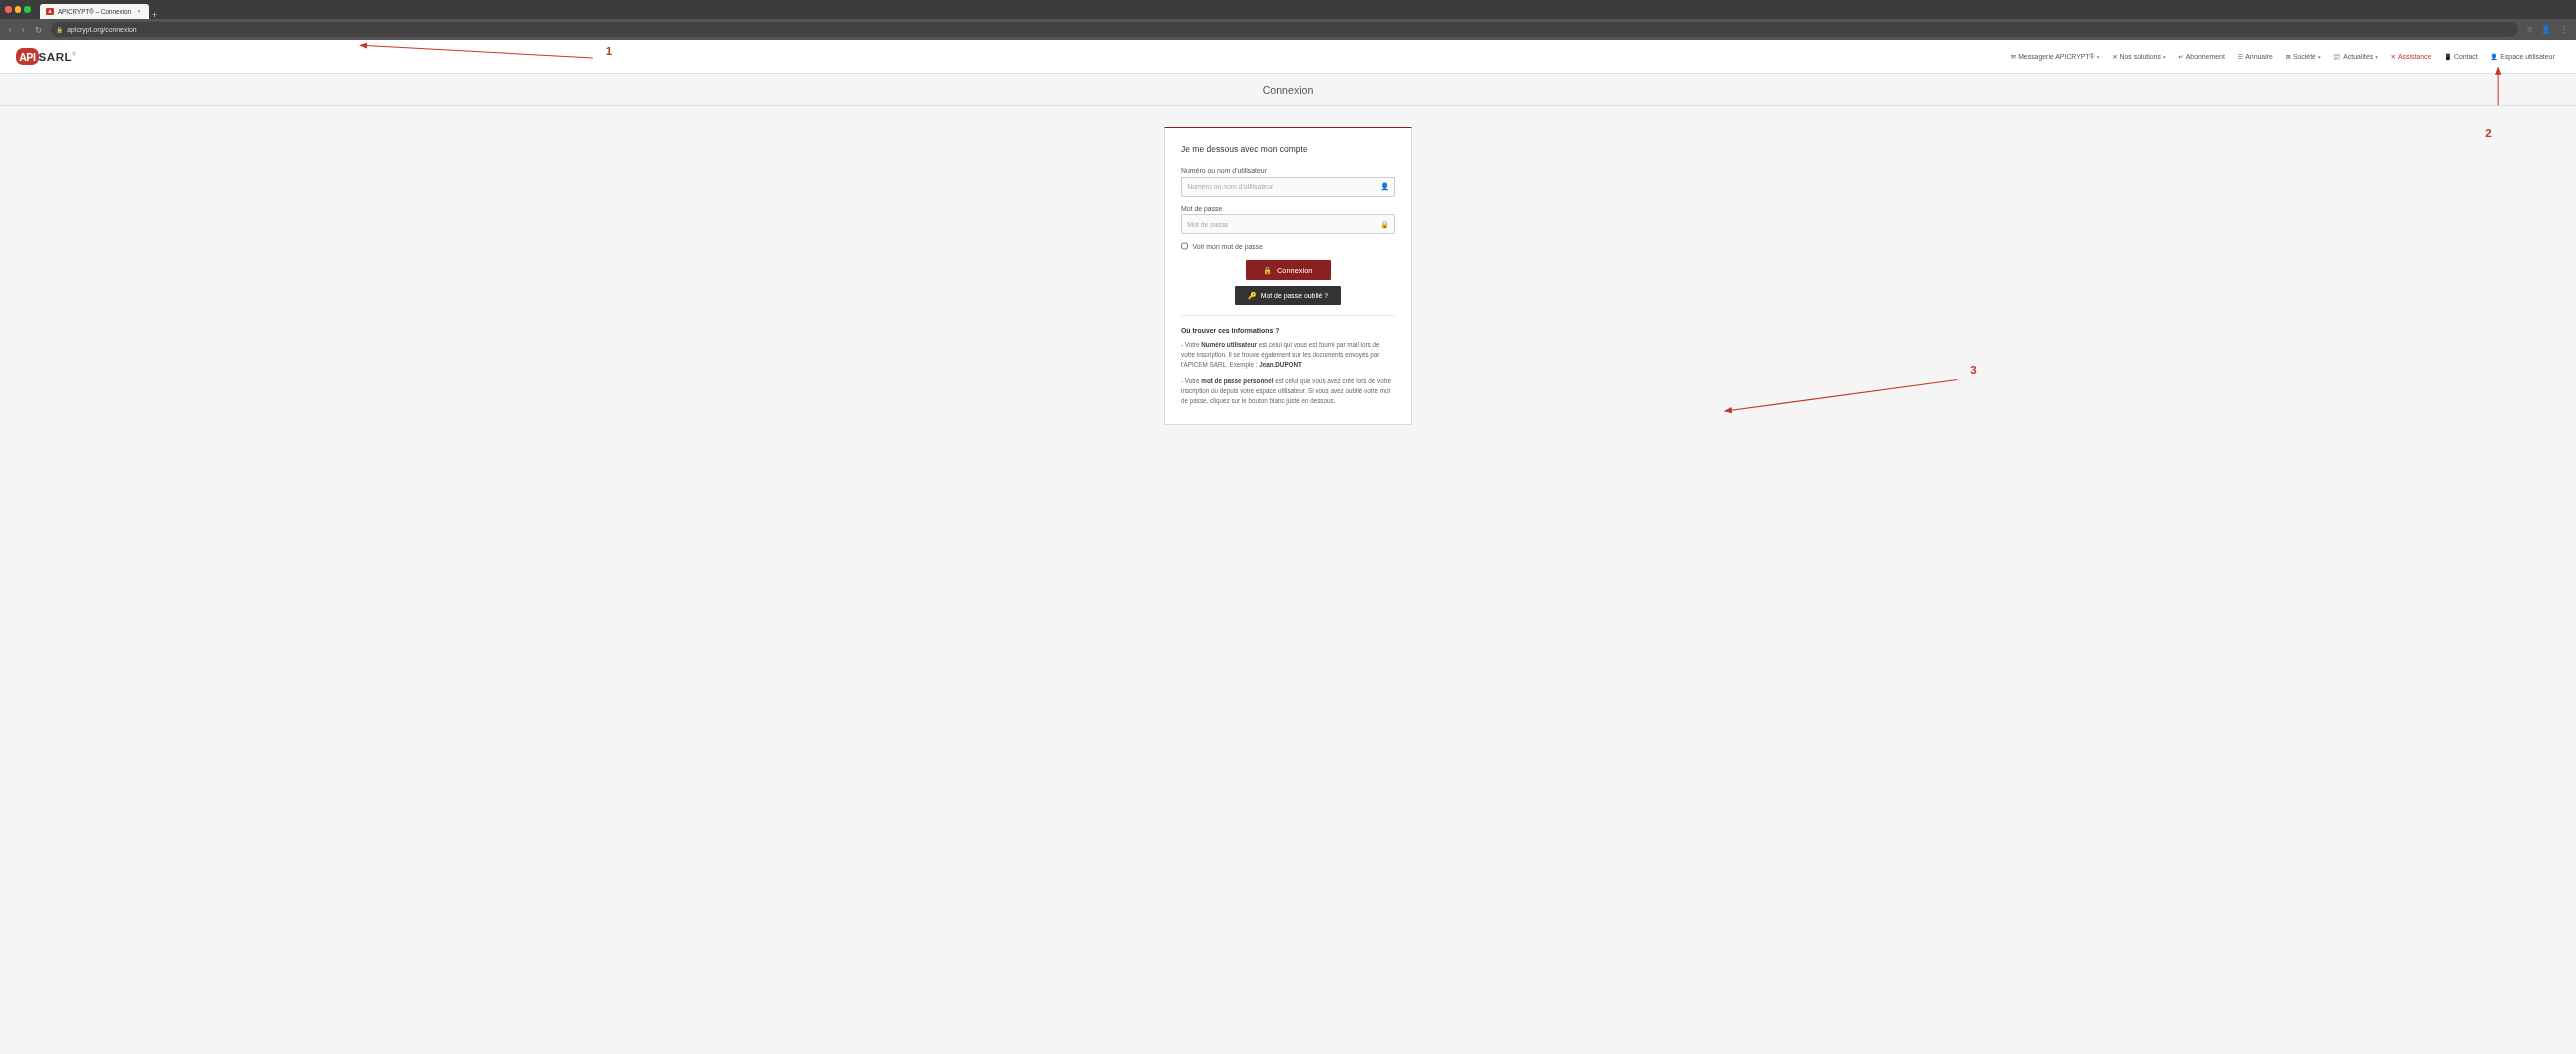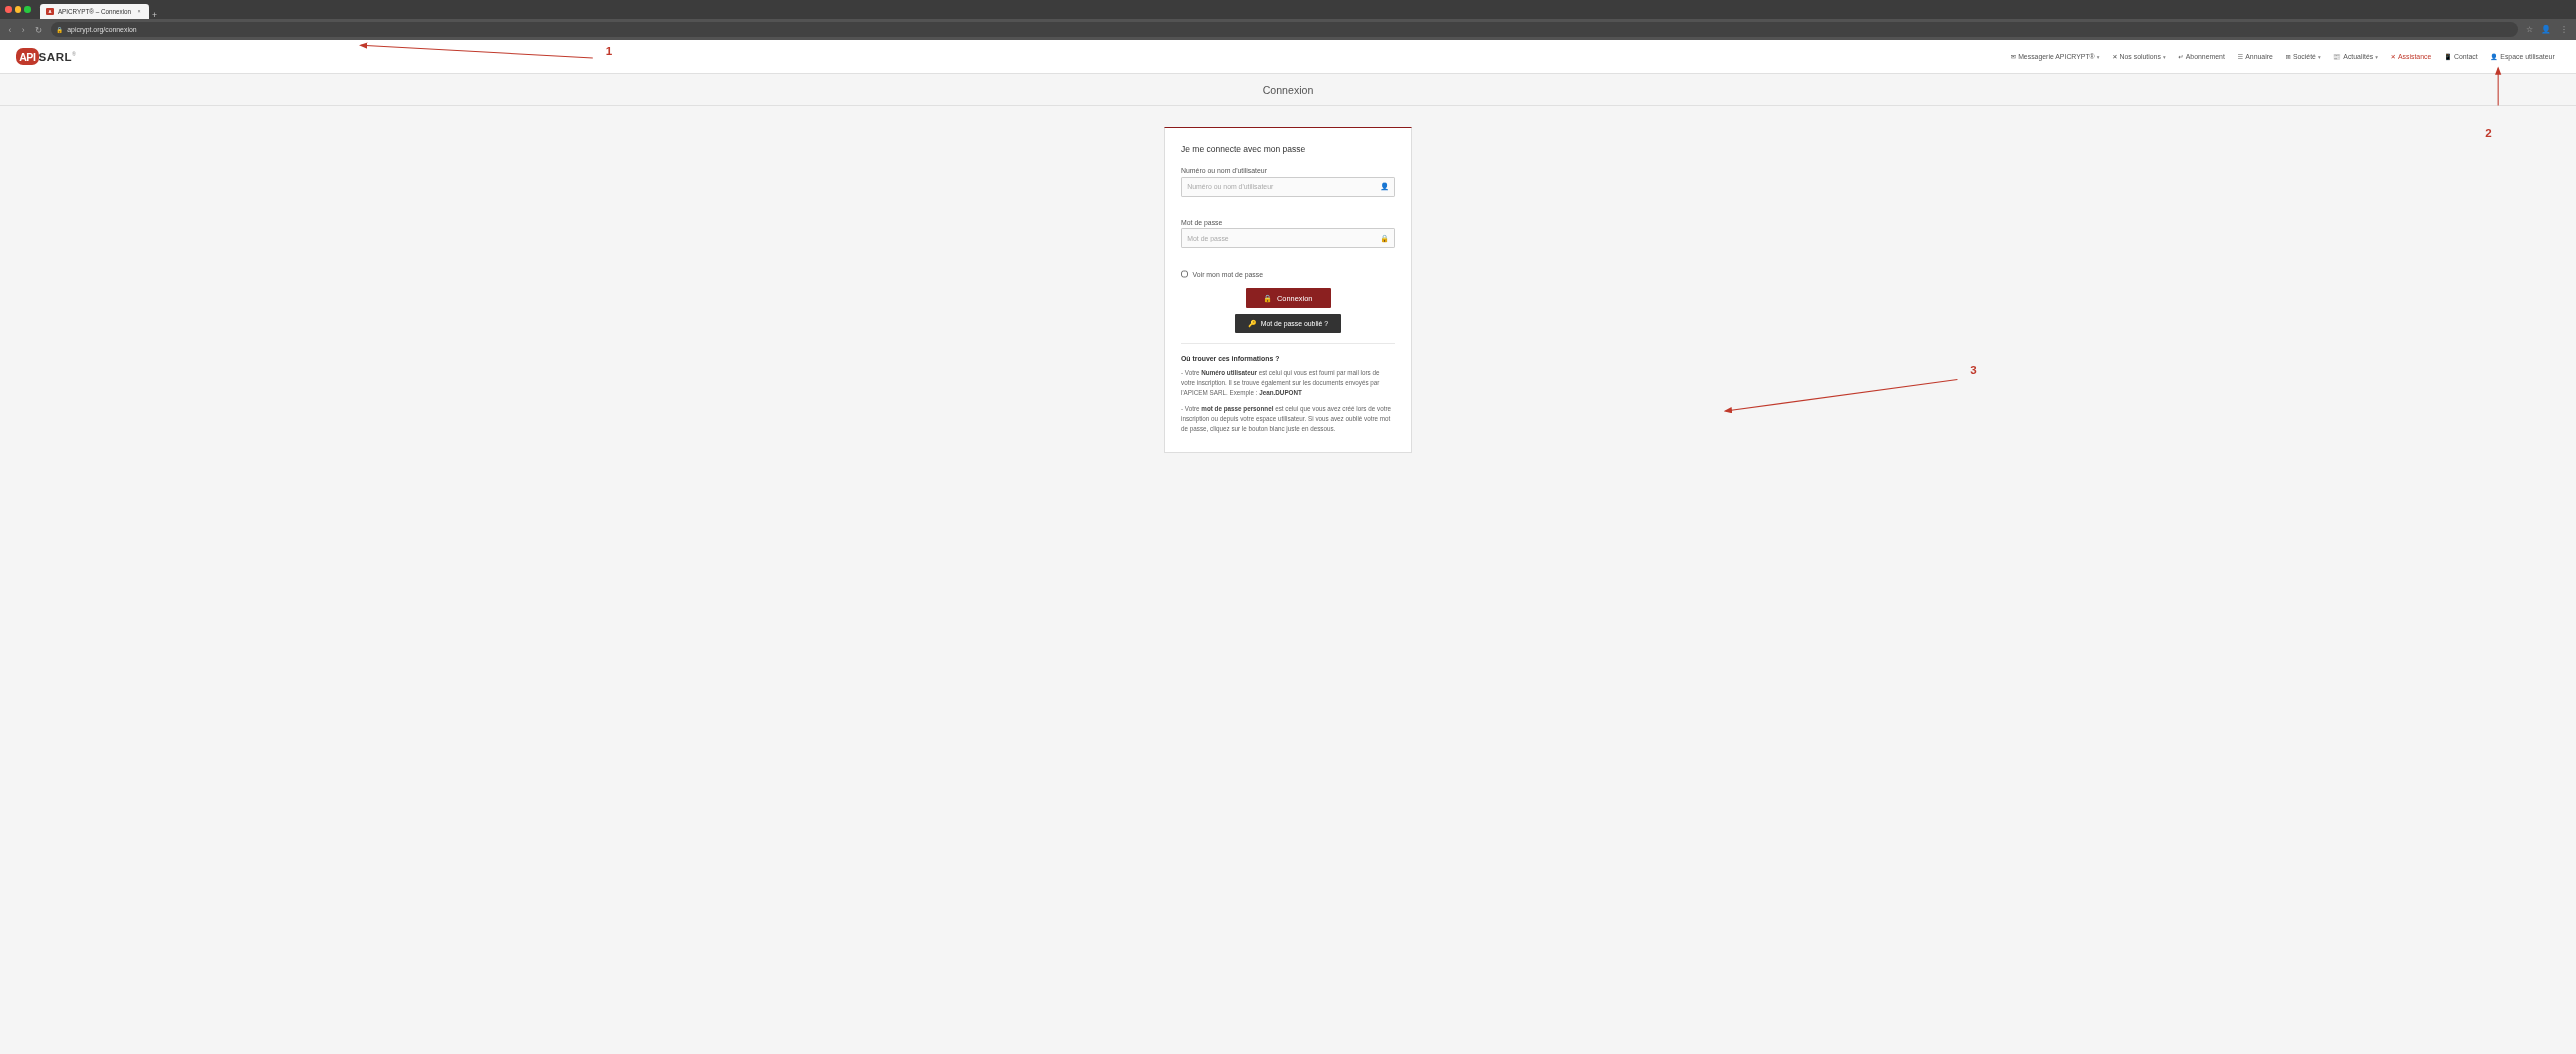--- a/index.html
+++ b/index.html
@@ -263,21 +263,21 @@
     }
 
     .login-title {
       font-size: 8.5px;
       color: #333;
       margin-bottom: 13.2px;
       font-weight: 500;
     }
 
     .form-group {
-      margin-bottom: 22px;
+      margin-bottom: 8px;
     }
 
     .form-label {
       display: block;
       font-size: 6.9px;
       color: #555;
       margin-bottom: 2.6px;
       font-weight: 400;
     }
 
@@ -482,21 +482,21 @@
     </nav>
   </header>
 
   <div class="page-title-bar">
     <h1 class="page-title">Connexion</h1>
   </div>
 
   <div class="main-content">
     <div class="login-card">
 
-      <h2 class="login-title">Je me connecte avec mon passe</h2>
+      <h2 class="login-title">Je me dessous avec mon compte</h2>
 
       <div class="form-group">
         <label class="form-label">Numéro ou nom d'utilisateur</label>
         <div class="form-input-wrapper">
           <input class="form-input" type="text" placeholder="Numéro ou nom d'utilisateur" style="">
           <span class="input-icon">👤</span>
         </div>
       </div>
 
       <div class="form-group">

